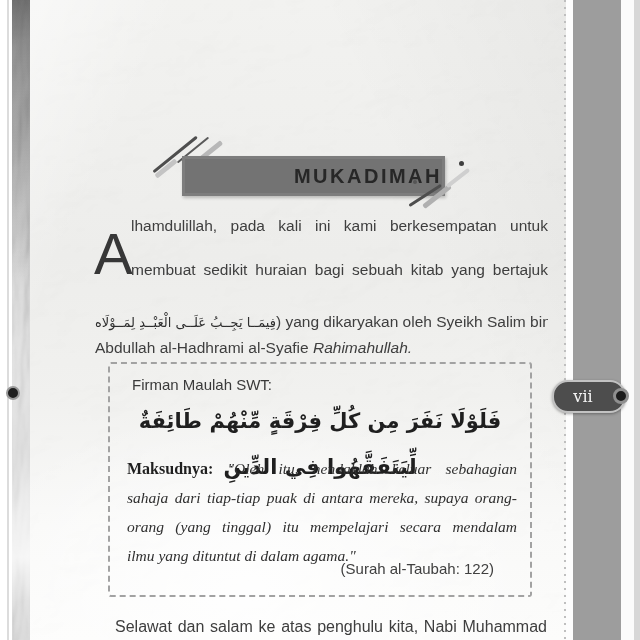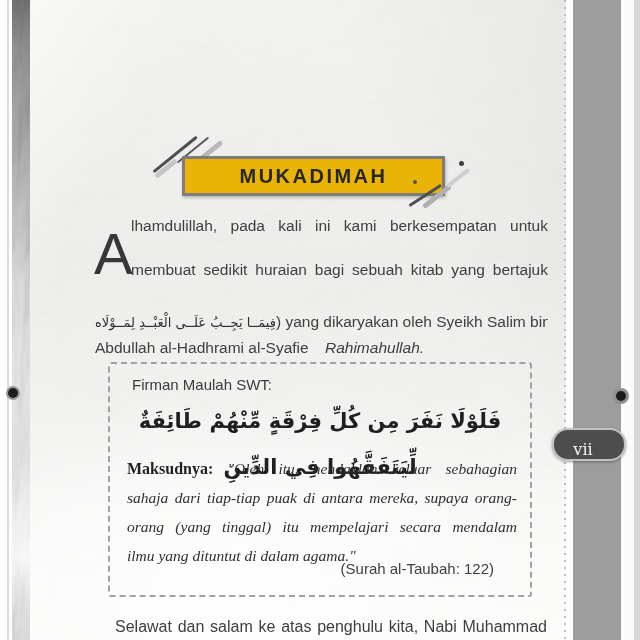--- a/index.html
+++ b/index.html
@@ -21,33 +21,33 @@
       linear-gradient(245deg,rgba(0,0,0,.04) 0%,rgba(0,0,0,0) 30%),
       radial-gradient(ellipse 420px 260px at 40% 92%,rgba(255,255,255,.85),rgba(255,255,255,0) 70%);}
   .dotted-line{position:absolute;left:564px;top:0;width:2px;height:640px;
     background:repeating-linear-gradient(to bottom,#bfbfbf 0 2px,transparent 2px 7px);}
   .gutter-white{position:absolute;left:566px;top:0;width:7px;height:640px;background:#fdfdfd;}
   .strip-right{position:absolute;left:573px;top:0;width:48px;height:640px;background:#9d9d9d;}
   .gutter-white2{position:absolute;left:621px;top:0;width:13px;height:640px;background:#fbfbfb;}
   .edge-right{position:absolute;left:634px;top:0;width:6px;height:640px;background:#d7d7d7;}
 
   
-  .title-box{position:absolute;left:182px;top:156px;width:263px;height:40px;background:#eab308;
+  .title-box{position:absolute;left:182px;top:156px;width:263px;height:40px;background:#737373;
     border:3px solid #7d7d7d;box-sizing:border-box;box-shadow:1px 2px 3px rgba(0,0,0,.22);
-    display:flex;align-items:center;justify-content:center;}
+    display:flex;align-items:center;justify-content:flex-end;}
   .title-box span{font-weight:bold;font-size:20px;letter-spacing:2.5px;color:#272727;}
   .slash{position:absolute;border-radius:2px;}
   .dot{position:absolute;border-radius:50%;}
 
   
   .line{position:absolute;left:95px;width:453px;height:26px;line-height:26px;font-size:15.5px;
     text-align:justify;text-align-last:justify;overflow:hidden;white-space:nowrap;}
   .line.last{text-align:left;text-align-last:left;}
   .line .b{font-weight:bold;color:#262626;letter-spacing:-0.2px;font-size:15px;}
-  .line .i{font-style:italic;margin-left:12px;}
+  .line .i{font-style:italic;}
   .ar{font-family:"DejaVu Sans",sans-serif;font-size:13px;color:#2e2e2e;}
   .dropcap{position:absolute;left:94px;top:227px;font-size:58px;line-height:54px;color:#373737;}
   .indent{padding-left:36px;width:417px;}
 
   
   .qbox{position:absolute;left:108px;top:362px;width:424px;height:235px;box-sizing:border-box;
     border:2px dashed #a2a2a2;border-radius:3px;}
   .q-head{position:absolute;left:22px;top:12px;font-size:15px;color:#3a3a3a;}
   .q-verse{position:absolute;left:10px;right:10px;top:34px;height:46px;line-height:46px;
     text-align:center;direction:rtl;font-family:"DejaVu Sans",sans-serif;
@@ -59,21 +59,21 @@
   .q-line .mk{font-style:normal;font-weight:bold;color:#1f1f1f;font-size:16px;}
   .q-ref{position:absolute;right:36px;top:196px;font-size:15px;color:#404040;}
 
   
   .footer-line{position:absolute;left:115px;top:613px;width:432px;height:27px;line-height:27px;
     font-size:16px;text-align:justify;text-align-last:justify;overflow:hidden;white-space:nowrap;}
 
   
   .tab{position:absolute;left:552px;top:380px;width:74px;height:33px;background:#4d4d4d;
     border:2px solid #c2c2c2;border-radius:16px;box-sizing:border-box;
-    box-shadow:0 1px 3px rgba(0,0,0,.35);display:flex;align-items:flex-end;justify-content:center;margin-top:48px;}
+    box-shadow:0 1px 3px rgba(0,0,0,.35);display:flex;align-items:center;justify-content:center;}
   .tab span{color:#f4f4f4;font-family:"DejaVu Serif",serif;font-size:16px;padding-right:12px;}
   .tab-pin{position:absolute;left:613px;top:388px;width:10px;height:10px;background:#1c1c1c;
     border:3px solid #8f8f8f;border-radius:50%;}
   .left-pin{position:absolute;left:6px;top:386px;width:10px;height:10px;background:#1e1e1e;
     border:2px solid #9a9a9a;border-radius:50%;}
 </style>
 </head>
 <body>
 
 <div class="screen">

